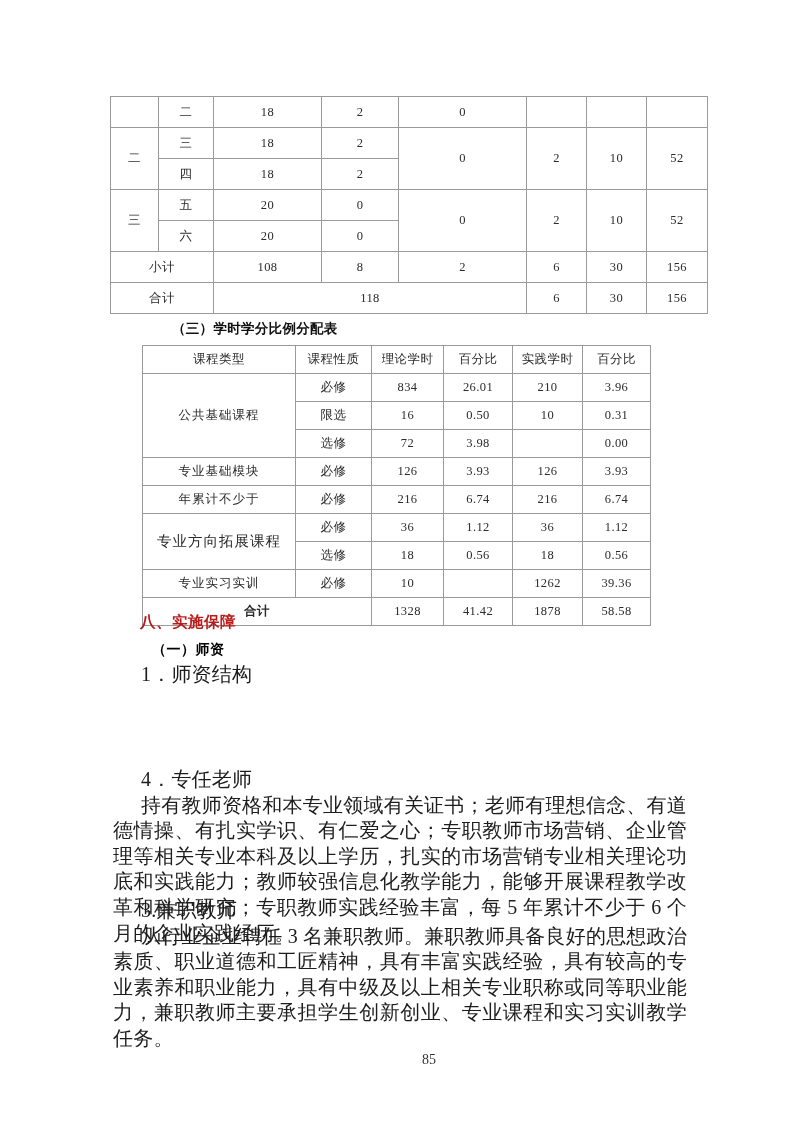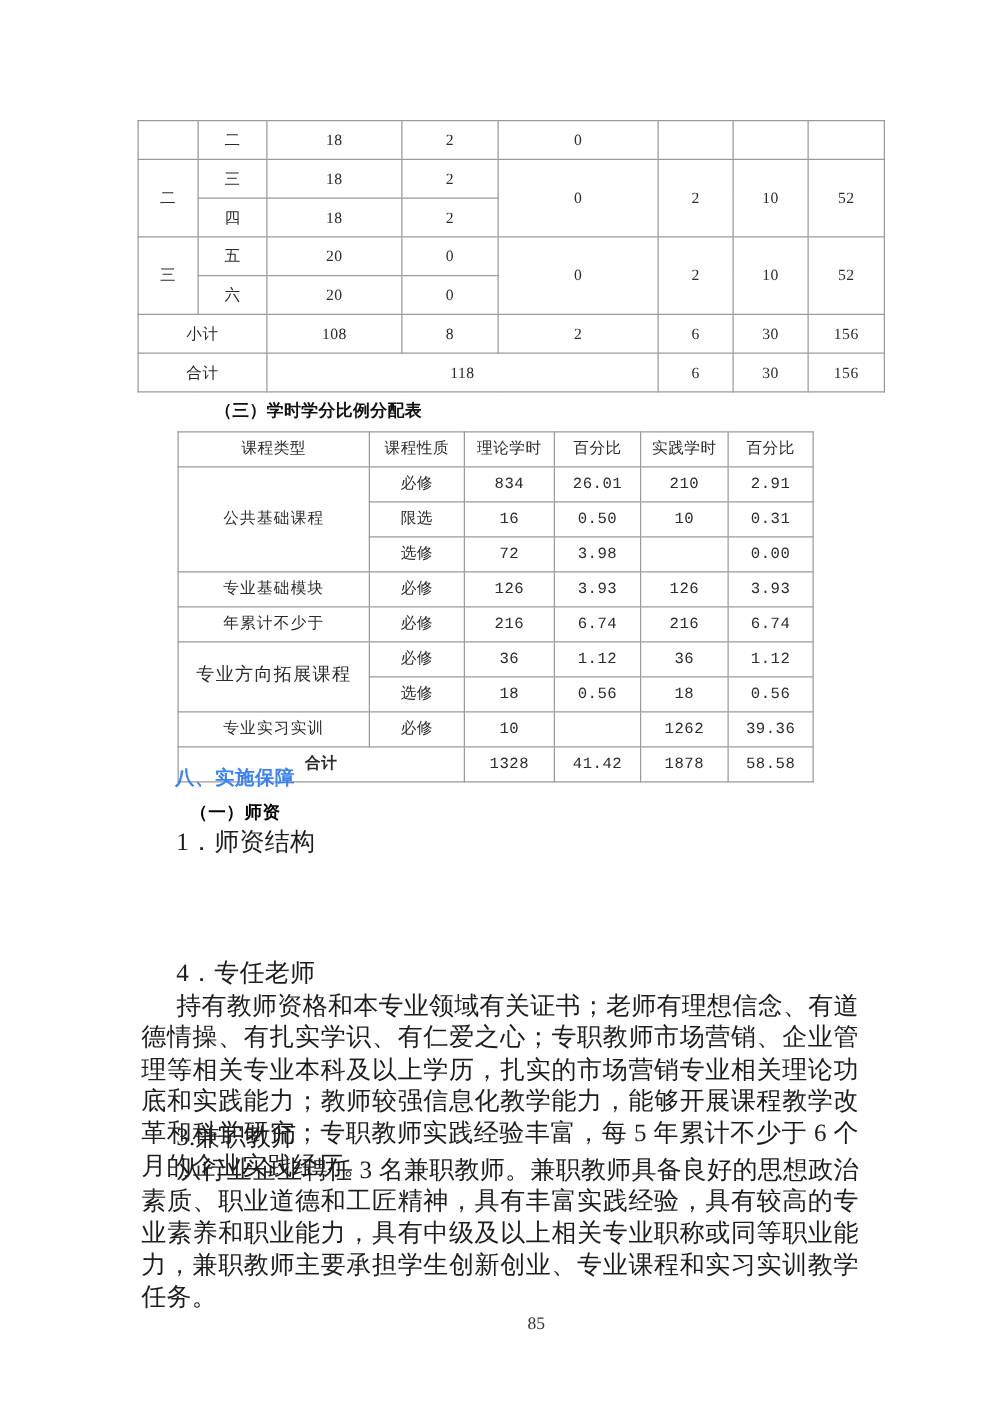--- a/index.html
+++ b/index.html
@@ -50,21 +50,21 @@
   #table-schedule td { height: 30px; }
   #table-schedule td.r-tall { height: 60px; }
 
   
   #table-credits {
     position: absolute;
     left: 142px;
     top: 345px;
     width: 508px;
   }
-  #table-credits td, #table-credits th { height: 27px; font-family: Liberation Mono, monospace; }
+  #table-credits td, #table-credits th { height: 27px; }
   #table-credits .wide-label { letter-spacing: 1px; }
   #table-credits .big-label { font-size: 14.5px; letter-spacing: 1px; }
 
   
   .sub-caption {
     position: absolute;
     font-family: "Liberation Sans", "DejaVu Sans", sans-serif;
     font-weight: bold;
     font-size: 13.5px;
     color: #111;
@@ -73,21 +73,21 @@
   }
   #caption-credits { left: 172px; top: 320px; font-family: Liberation Serif, serif; }
 
   .h1-section {
     position: absolute;
     left: 140px;
     top: 612px;
     font-family: "Liberation Sans", "DejaVu Sans", sans-serif;
     font-weight: bold;
     font-size: 15.5px;
-    color: #3b82f6;
+    color: #b91c1c;
     letter-spacing: 0.5px;
   }
   .h2-section {
     position: absolute;
     left: 152px;
     top: 641px;
     font-family: "Liberation Sans", "DejaVu Sans", sans-serif;
     font-weight: bold;
     font-size: 14px;
     color: #000;
@@ -225,21 +225,21 @@
         <th>实践学时</th>
         <th>百分比</th>
       </tr>
 
       <tr>
         <td rowspan="3" class="wide-label">公共基础课程</td>
         <td>必修</td>
         <td>834</td>
         <td>26.01</td>
         <td>210</td>
-        <td>2.91</td>
+        <td>3.96</td>
       </tr>
       <tr>
         <td>限选</td>
         <td>16</td>
         <td>0.50</td>
         <td>10</td>
         <td>0.31</td>
       </tr>
       <tr>
         <td>选修</td>

